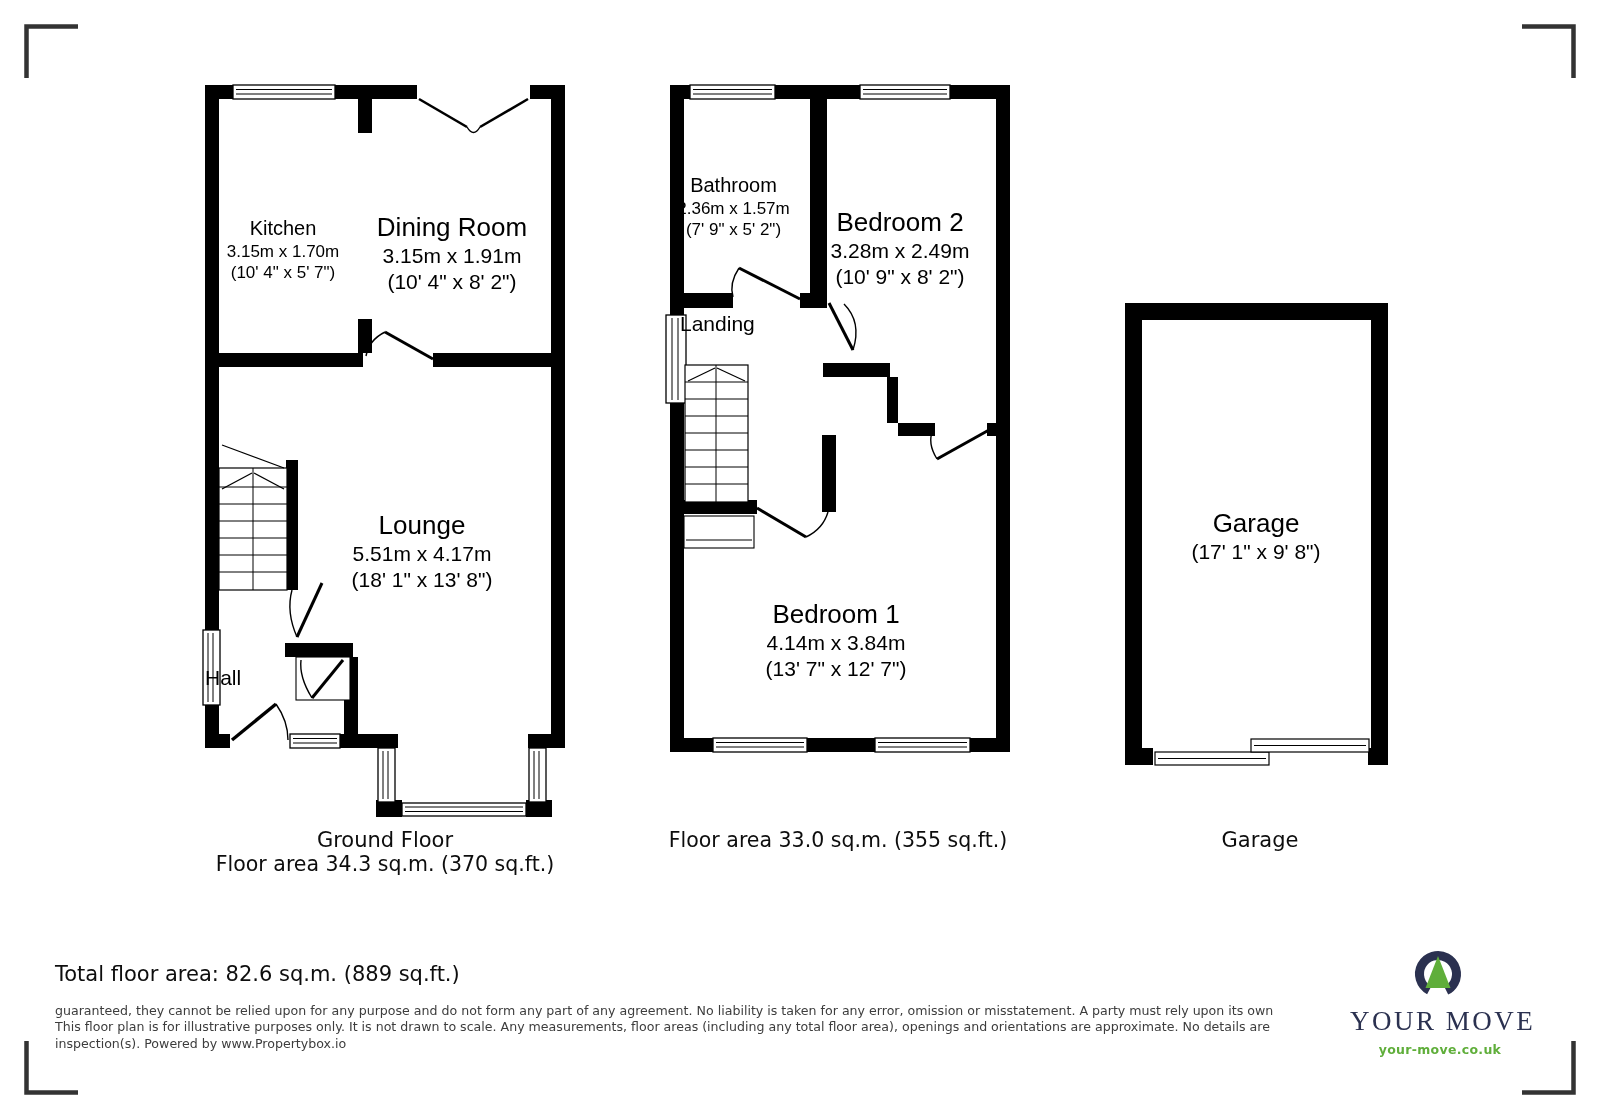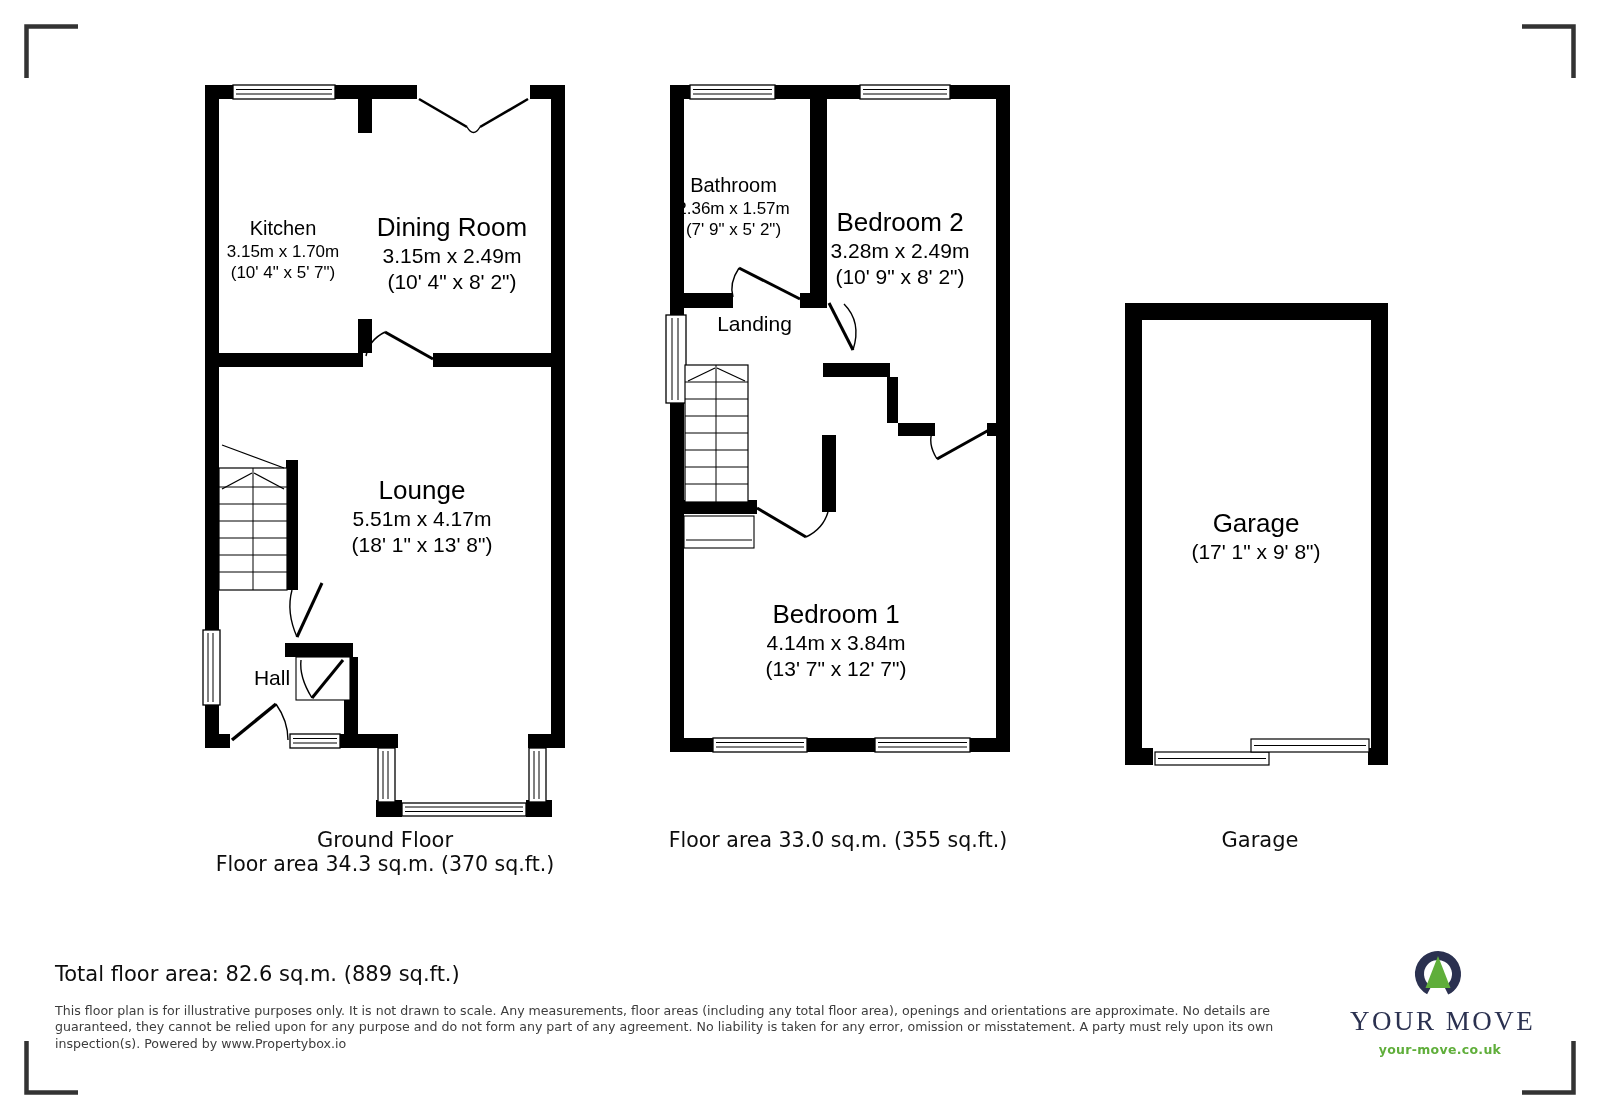--- a/index.html
+++ b/index.html
@@ -9,21 +9,21 @@
   }
   #plan-svg{position:absolute;left:0;top:0;z-index:0;}
   .room-label{
     position:absolute;text-align:center;z-index:2;
     font-family:"Liberation Sans",sans-serif;line-height:1.24;color:#000;
   }
   .rname{font-size:26px;}
   .rname.sm{font-size:20px;}
   .rdim{font-size:21px;}
   .rdim.sm{font-size:17px;}
-  .solo{font-size:21px;font-family:"Liberation Sans",sans-serif;position:absolute;z-index:2;text-align:center;margin-left:27px;}
+  .solo{font-size:21px;font-family:"Liberation Sans",sans-serif;position:absolute;z-index:2;text-align:left;}
   .floor-title{position:absolute;text-align:center;z-index:2;}
   .floor-title .t{font-size:21px;color:#0d0d0d;font-family:"DejaVu Sans",sans-serif;}
   .floor-title .a{font-size:20.5px;color:#0d0d0d;line-height:1.25;}
   .total-area{position:absolute;left:55px;top:962px;font-size:21px;color:#0d0d0d;z-index:2;}
   .disclaimer{position:absolute;left:55px;top:1003px;z-index:2;color:#3d3d3d;font-size:12.6px;line-height:16.4px;}
   .disclaimer div{white-space:nowrap;}
   .logo{position:absolute;left:1350px;top:940px;width:180px;text-align:center;z-index:2;}
   .logo-brand{
     font-family:"Liberation Serif",serif;font-size:27px;letter-spacing:2.5px;
     color:#2b3150;margin-top:66px;white-space:nowrap;
@@ -242,25 +242,25 @@
 </svg>
 
 <div class="room-label" style="left:203px;top:216px;width:160px">
   <div class="rname sm">Kitchen</div>
   <div class="rdim sm">3.15m x 1.70m</div>
   <div class="rdim sm">(10' 4" x 5' 7")</div>
 </div>
 
 <div class="room-label" style="left:362px;top:211px;width:180px">
   <div class="rname">Dining Room</div>
-  <div class="rdim">3.15m x 2.49m</div>
+  <div class="rdim">3.15m x 1.91m</div>
   <div class="rdim">(10' 4" x 8' 2")</div>
 </div>
 
-<div class="room-label" style="left:332px;top:474px;width:180px">
+<div class="room-label" style="left:332px;top:509px;width:180px">
   <div class="rname">Lounge</div>
   <div class="rdim">5.51m x 4.17m</div>
   <div class="rdim">(18' 1" x 13' 8")</div>
 </div>
 
 <div class="solo" style="left:205px;top:666px;width:80px">Hall</div>
 
 <div class="room-label" style="left:656px;top:173px;width:155px">
   <div class="rname sm">Bathroom</div>
   <div class="rdim sm">2.36m x 1.57m</div>
@@ -295,21 +295,21 @@
   <div class="a">Floor area 33.0 sq.m. (355 sq.ft.)</div>
 </div>
 
 <div class="floor-title" style="left:1100px;top:828px;width:320px">
   <div class="t">Garage</div>
 </div>
 
 <div class="total-area">Total floor area: 82.6 sq.m. (889 sq.ft.)</div>
 
 <div class="disclaimer">
+  <div>guaranteed, they cannot be relied upon for any purpose and do not form any part of any agreement. No liability is taken for any error, omission or misstatement. A party must rely upon its own</div>
   <div>This floor plan is for illustrative purposes only. It is not drawn to scale. Any measurements, floor areas (including any total floor area), openings and orientations are approximate. No details are</div>
-  <div>guaranteed, they cannot be relied upon for any purpose and do not form any part of any agreement. No liability is taken for any error, omission or misstatement. A party must rely upon its own</div>
   <div>inspection(s). Powered by www.Propertybox.io</div>
 </div>
 
 <div class="logo">
   <div class="logo-brand">YOUR MOVE</div>
   <div class="logo-url">your-move.co.uk</div>
 </div>
 
 </body></html>

